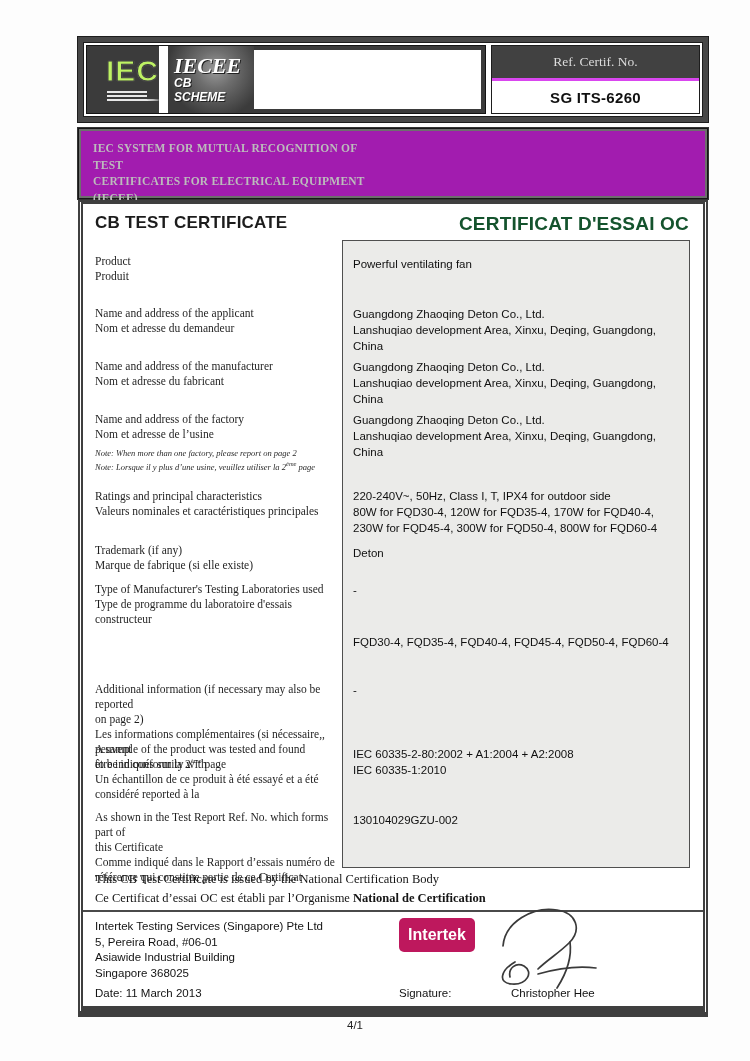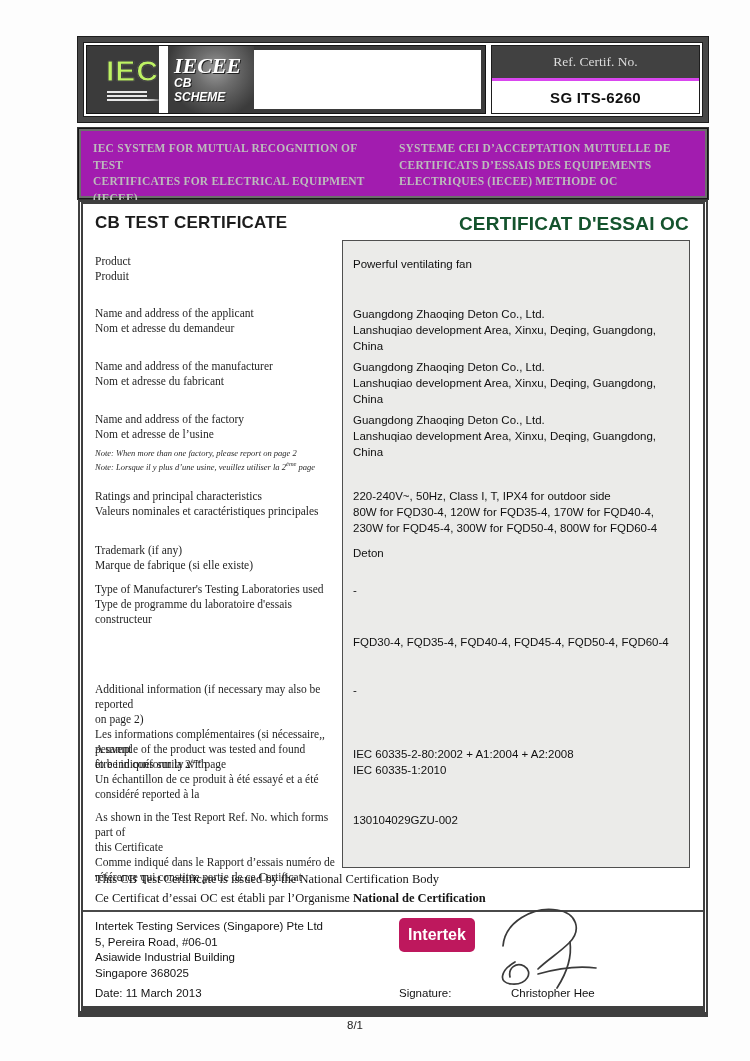--- a/index.html
+++ b/index.html
@@ -106,23 +106,20 @@
     <div class="ref-box">
       <div class="ref-head">Ref. Certif. No.</div>
       <div class="ref-num">SG ITS-6260</div>
     </div>
   </div>
 
   <div class="banner">
     <div class="b-left">IEC SYSTEM FOR MUTUAL RECOGNITION OF TEST
 CERTIFICATES FOR ELECTRICAL EQUIPMENT (IECEE)
 CB SCHEME</div>
-    <div class="b-right">SYSTEME CEI D’ACCEPTATION MUTUELLE DE
-CERTIFICATS D’ESSAIS DES EQUIPEMENTS
-ELECTRIQUES (IECEE) METHODE OC</div>
   </div>
 
   <div class="main-box">
     <div class="title-en">CB TEST CERTIFICATE</div>
     <div class="title-fr">CERTIFICAT D'ESSAI OC</div>
 
     <div class="gray-box"></div>
 
     <div class="lbl f0l">Product
 Produit</div>
@@ -199,15 +196,15 @@
       <g fill="none" stroke="#3a3a3a" stroke-width="1.7" stroke-linecap="round">
         <path d="M20,44 C22,20 50,4 74,8 C94,11 99,28 86,41 C76,51 64,58 55,67"></path>
         <path d="M32,60 C18,68 14,81 29,82 C44,83 51,70 41,64 C33,60 25,66 27,75"></path>
         <path d="M87,40 C89,55 83,72 74,86"></path>
         <path d="M55,72 C76,66 98,64 113,66"></path>
       </g>
     </svg>
     <div class="signatory">Christopher Hee</div>
   </div>
 
-  <div class="page-num">8/1</div>
+  <div class="page-num">4/1</div>
 
 </div>
 
 </body></html>

